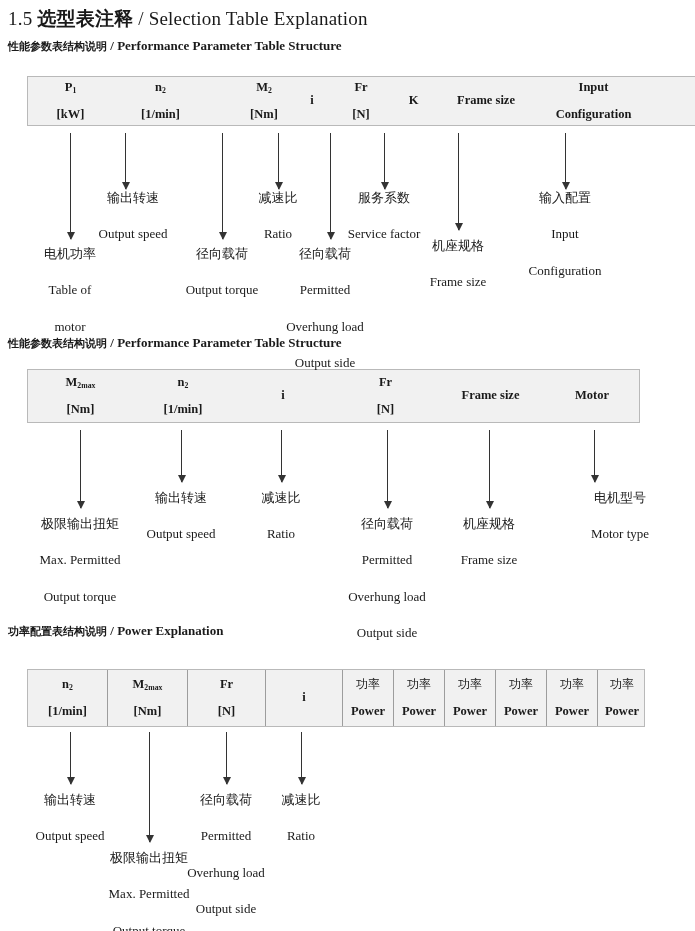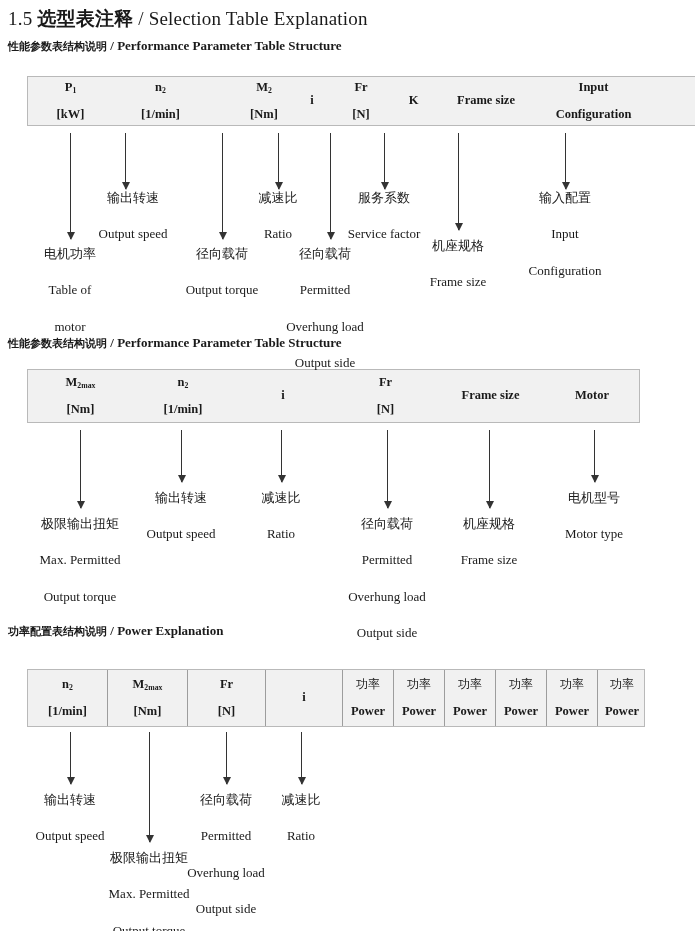--- a/index.html
+++ b/index.html
@@ -308,21 +308,21 @@
     <div class="note" style="left: 387px; top: 515px;">
       <span class="cn">径向载荷</span>
       <span class="en">Permitted</span>
       <span class="en">Overhung load</span>
       <span class="en">Output side</span>
     </div>
     <div class="note" style="left: 489px; top: 515px;">
       <span class="cn">机座规格</span>
       <span class="en">Frame size</span>
     </div>
-    <div class="note" style="left: 594px; top: 489px;">
+    <div class="note" style="left: 620px; top: 489px;">
       <span class="cn">电机型号</span>
       <span class="en">Motor type</span>
     </div>
     <div class="note" style="left: 70px; top: 791px;">
       <span class="cn">输出转速</span>
       <span class="en">Output speed</span>
     </div>
     <div class="note" style="left: 149px; top: 849px;">
       <span class="cn">极限输出扭矩</span>
       <span class="en">Max. Permitted</span>

